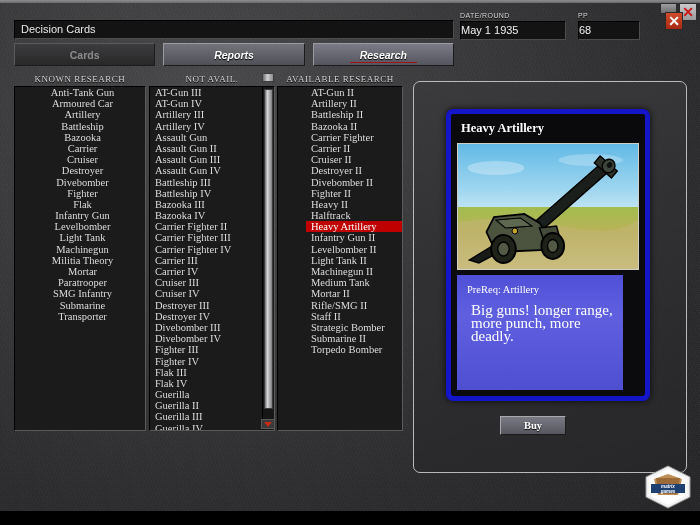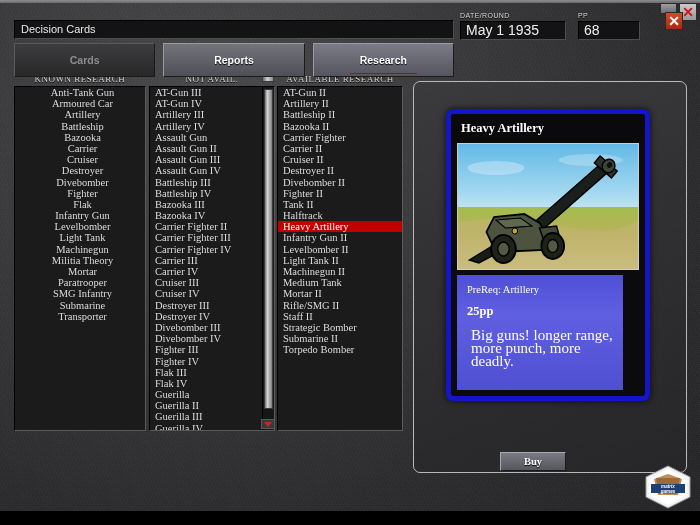--- a/index.html
+++ b/index.html
@@ -51,22 +51,22 @@
   .field-group { position: absolute; z-index: 10; }
   .field-label {
     font-size: 7px; color: #d8d8d8; letter-spacing: .4px;
     text-transform: uppercase; margin-bottom: 2px;
     text-shadow: 0 1px 0 #000;
   }
   .field-box {
     background: #131313;
     border-top: 1px solid #000; border-left: 1px solid #000;
     border-right: 1px solid #4e4e4e; border-bottom: 1px solid #4e4e4e;
-    color: #efefef; font-size: 14px; line-height: 17px; height: 19px;
-    padding-left: 5px; white-space: nowrap; overflow: hidden;
+    color: #efefef; font-size: 11px; line-height: 17px; height: 19px;
+    white-space: nowrap; overflow: hidden;
   }
   #date-group { left: 460px; top: 12px; width: 106px; }
   #pp-group   { left: 578px; top: 12px; width:  62px; }
 
   
   #winctl { position: absolute; right: 3px; top: 3px; z-index: 60; }
   .wbtn {
     position: absolute; width: 18px; height: 18px;
     border: 1px solid #2b2b2b;
     display: flex; align-items: center; justify-content: center;
@@ -76,30 +76,30 @@
   #wbtn-min   { right: 20px; top: 0px; width: 17px; height: 11px;
                 background: linear-gradient(#9d9d9f,#6e6e70); }
   #wbtn-close { right: 0px;  top: 0px;
                 background: linear-gradient(#c9c9cb,#9a9a9c); color: #cc1717; }
   #wbtn-close2{ right: 14px; top: 9px;
                 background: linear-gradient(#d44a2c,#a72a12); color: #ffffff; }
 
   
   #tabs { position: absolute; left: 14px; top: 43px; width: 440px; height: 21px; z-index: 10; display: flex; gap: 8px; }
   .tab {
-    flex: 1; height: 34px;
+    flex: 1; height: 23px;
     display: flex; align-items: center; justify-content: center;
     font-size: 10.5px; font-weight: bold;
     border-top: 1px solid #9b9b9d; border-left: 1px solid #9b9b9d;
     border-right: 1px solid #1b1b1b; border-bottom: 1px solid #1b1b1b;
     position: relative;
   }
   .tab.disabled { background: linear-gradient(#3c3c3e,#282829); color: #8d8d90;
                   border-top-color:#5a5a5c; border-left-color:#5a5a5c; }
-  .tab.enabled  { background: linear-gradient(#73737c,#4f4f58); color: #ffffff; text-shadow: 0 1px 1px #000; }
+  .tab.enabled  { background: linear-gradient(#73737c,#4f4f58); color: #ffffff; text-shadow: 0 1px 1px #000; font-style: italic; }
   .tab.active   { background: linear-gradient(#7b7b87,#55555f); }
   .tab.active:after {
     content:""; position:absolute; left: 26%; right: 26%; bottom: 2px; height: 1px;
     background: #9e1414;
   }
 
   
   #content { position: absolute; left: 0; top: 72px; width: 700px; height: 440px; z-index: 5; font-family: Liberation Serif, serif; }
 
   
@@ -120,21 +120,21 @@
     font-size: 10.5px; color: #dcdcdc; height: 11.2px; line-height: 11.2px;
     padding-left: 5px; white-space: nowrap; overflow: hidden;
   }
   .listbox li.sel { background: #c00000; color: #ffffff; }
 
   #col-known { left: 14px;  width: 132px; }
   #col-known .listbox { height: 345px; text-align: center; }
   #col-nota  { left: 149px; width: 126px; }
   #col-nota  .listbox { height: 345px; }
   #col-avail { left: 277px; width: 126px; }
-  #col-avail .listbox { height: 345px; }
+  #col-avail .listbox { height: 345px; padding-left: 28px; }
 
   
   .vscroll {
     position: absolute; top: 0; right: 1px; width: 11px; height: 345px;
     background: #161616; border-left: 1px solid #000;
   }
   .vscroll .thumb {
     position: absolute; left: 1px; top: 2px; width: 9px; height: 320px;
     background: linear-gradient(90deg, #6e6e70 0%, #d5d5d7 35%, #b4b4b6 60%, #7d7d7f 100%);
     border: 1px solid #3b3b3b;
@@ -196,21 +196,20 @@
   #desc   { font-size: 15px; line-height: 13px; padding-left: 4px; }
 
   #buy-button {
     position: absolute; left: 86px; top: 334px; width: 66px; height: 19px;
     background: linear-gradient(#7a7a84,#56565f);
     border-top: 1px solid #a9a9ab; border-left: 1px solid #a9a9ab;
     border-right: 1px solid #1b1b1b; border-bottom: 1px solid #1b1b1b;
     color: #ffffff; font-size: 10.5px; font-weight: bold;
     display: flex; align-items: center; justify-content: center;
     text-shadow: 0 1px 1px #000;
-    margin-top: 36px;
   }
 
   
   #art-svg { position: absolute; inset: 0; width: 100%; height: 100%; }
 
   
   #logo {
     position: absolute; right: 8px; bottom: 16px; width: 48px; height: 44px; z-index: 30;
   }
 </style>
@@ -328,21 +327,21 @@
             <li>AT-Gun II</li>
             <li>Artillery II</li>
             <li>Battleship II</li>
             <li>Bazooka II</li>
             <li>Carrier Fighter</li>
             <li>Carrier II</li>
             <li>Cruiser II</li>
             <li>Destroyer II</li>
             <li>Divebomber II</li>
             <li>Fighter II</li>
-            <li>Tank II</li>
+            <li>Heavy II</li>
             <li>Halftrack</li>
             <li class="sel">Heavy Artillery</li>
             <li>Infantry Gun II</li>
             <li>Levelbomber II</li>
             <li>Light Tank II</li>
             <li>Machinegun II</li>
             <li>Medium Tank</li>
             <li>Mortar II</li>
             <li>Rifle/SMG II</li>
             <li>Staff II</li>
@@ -395,21 +394,20 @@
 
               <ellipse cx="48" cy="105" rx="13" ry="14" fill="#1e2219" stroke="#000" stroke-width="2"></ellipse>
               <ellipse cx="48" cy="105" rx="6" ry="7" fill="#525a46" stroke="#000" stroke-width="1.4"></ellipse>
               <ellipse cx="100" cy="102" rx="12" ry="13" fill="#1e2219" stroke="#000" stroke-width="2"></ellipse>
               <ellipse cx="100" cy="102" rx="5.5" ry="6.5" fill="#525a46" stroke="#000" stroke-width="1.4"></ellipse>
             </svg>
           </div>
 
           <div id="card-body">
             <div id="prereq">PreReq: Artillery</div>
-            <div id="cost">25pp</div>
             <div id="desc">Big guns! longer range, more punch, more deadly.</div>
           </div>
         </div>
       </div>
 
       <div id="buy-button">Buy</div>
     </div>
   </div>
 
   <svg id="logo" viewBox="0 0 48 44">

